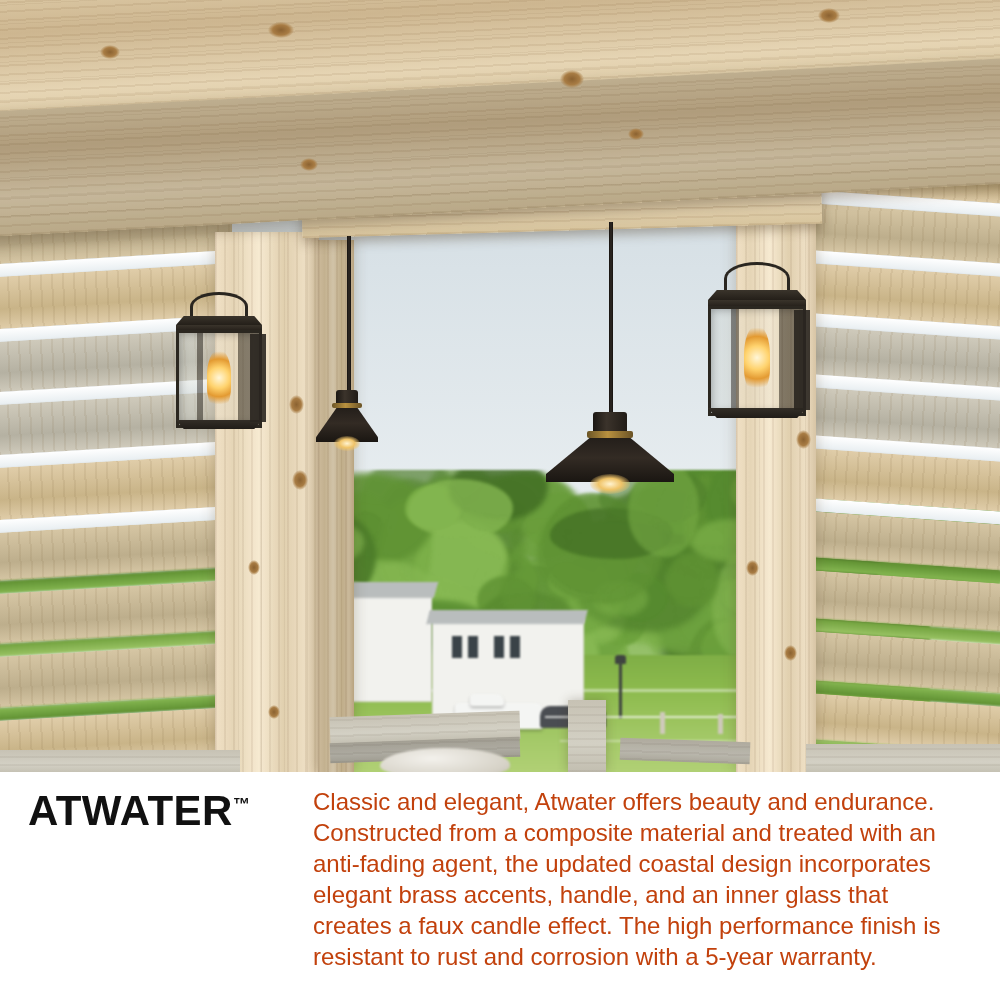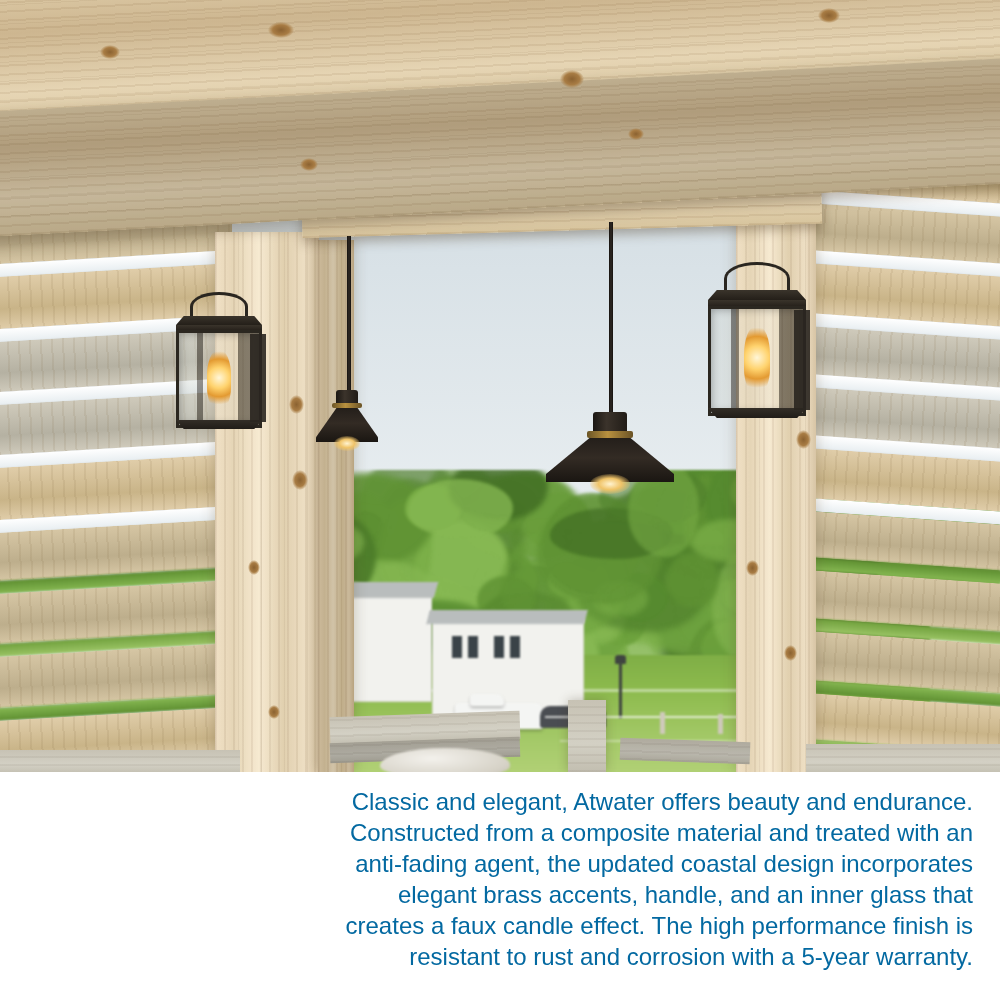--- a/index.html
+++ b/index.html
@@ -101,22 +101,22 @@
   .rock{position:absolute;border-radius:50% 50% 40% 45%/60% 55% 40% 40%;
     background:radial-gradient(at 40% 35%, #f3f1ec, #d6d2c7 70%, #bcb7aa 100%);}
 
   .blur{filter:blur(1.1px);}
 
   
   #caption{position:absolute;left:0;top:772px;width:1000px;height:228px;background:#ffffff;}
   #brand{position:absolute;left:28px;top:18px;font-size:42px;font-weight:bold;letter-spacing:.5px;color:#111;
     line-height:1;white-space:nowrap;}
   #brand .tm{font-size:17px;vertical-align:super;font-weight:bold;letter-spacing:0;}
-  #desc{position:absolute;left:313px;top:14px;width:660px;color:#0369a1;
-    font-size:24px;line-height:31px;text-align:right;}
+  #desc{position:absolute;left:313px;top:14px;width:660px;color:#c2410c;
+    font-size:24px;line-height:31px;}
   #desc p{margin:0;}
 </style>
 </head>
 <body>
 
 <div id="stage">
 
   <div id="photo">
 
     <div class="sky"></div>
@@ -458,18 +458,19 @@
 
     <div class="rock blur" style="position:absolute;left:380px;top:748px;width:130px;height:30px;"></div>
     <div class="rock blur" style="position:absolute;left:120px;top:754px;width:90px;height:24px;"></div>
 
     <div class="wood-gray" style="position:absolute;left:0;top:750px;width:240px;height:24px;"></div>
     <div class="wood-gray" style="position:absolute;left:806px;top:744px;width:200px;height:30px;"></div>
 
   </div>
 
   <div id="caption">
+    <div id="brand"><span>ATWATER</span><span class="tm">™</span></div>
     <div id="desc">
       <p>Classic and elegant, Atwater offers beauty and endurance. Constructed from a composite material and treated with an anti-fading agent, the updated coastal design incorporates elegant brass accents, handle, and an inner glass that creates a faux candle effect. The high performance finish is resistant to rust and corrosion with a 5-year warranty.</p>
     </div>
   </div>
 
 </div>
 
 </body></html>

